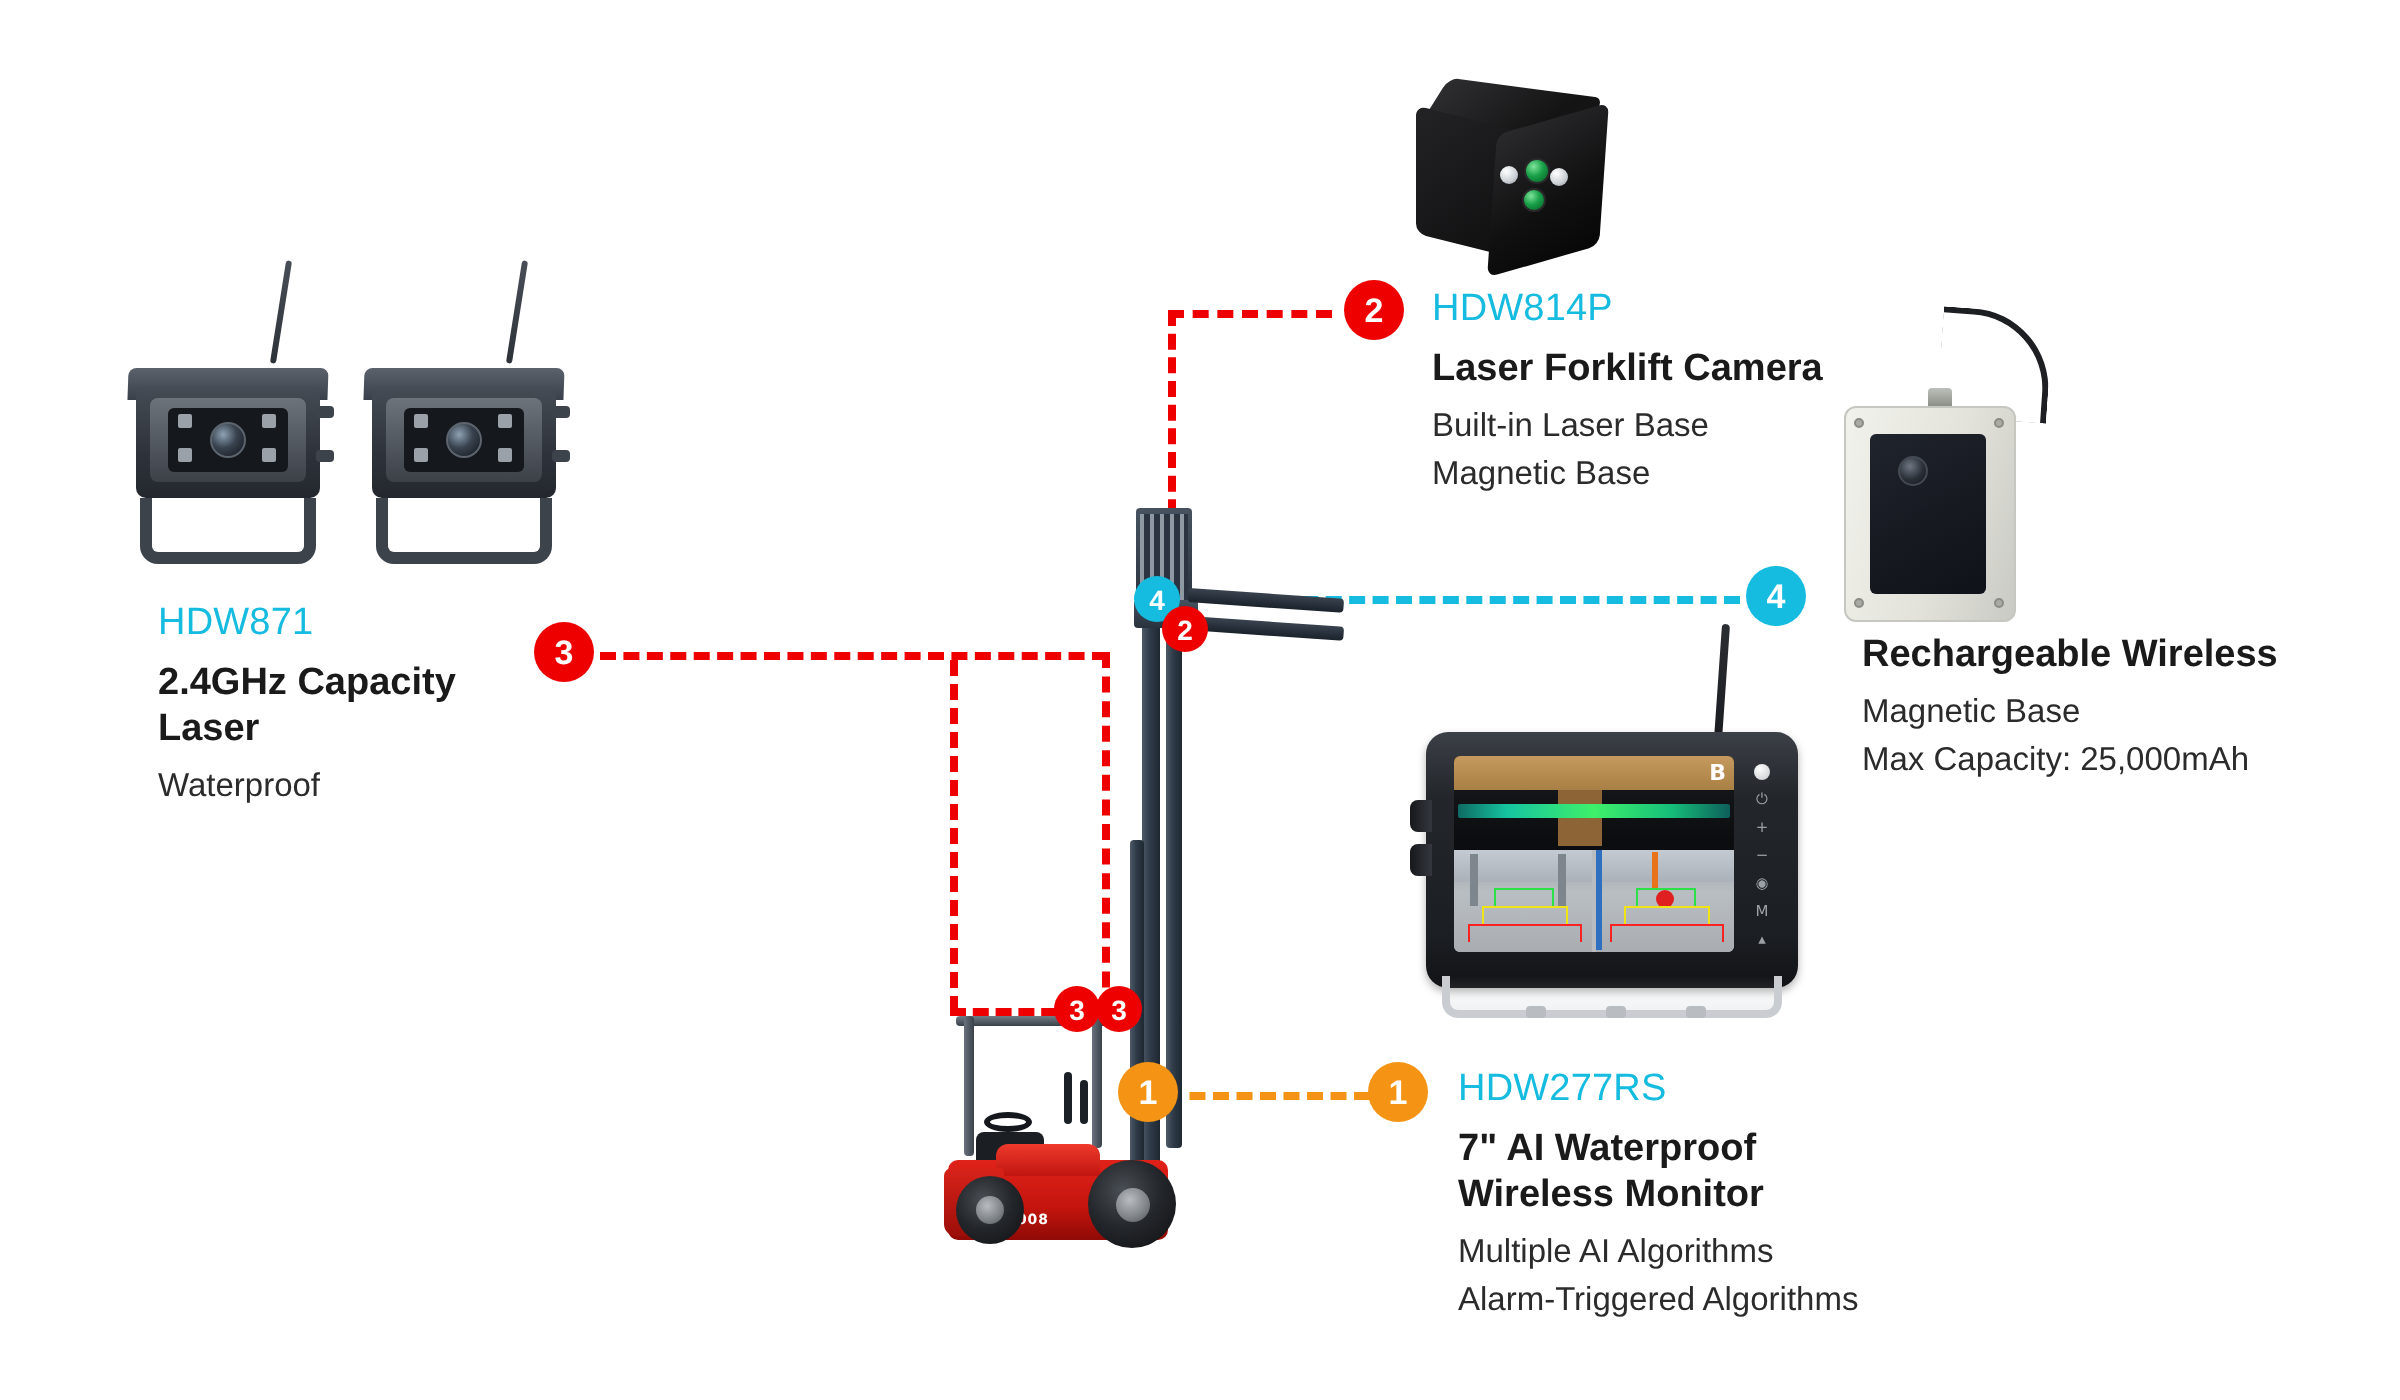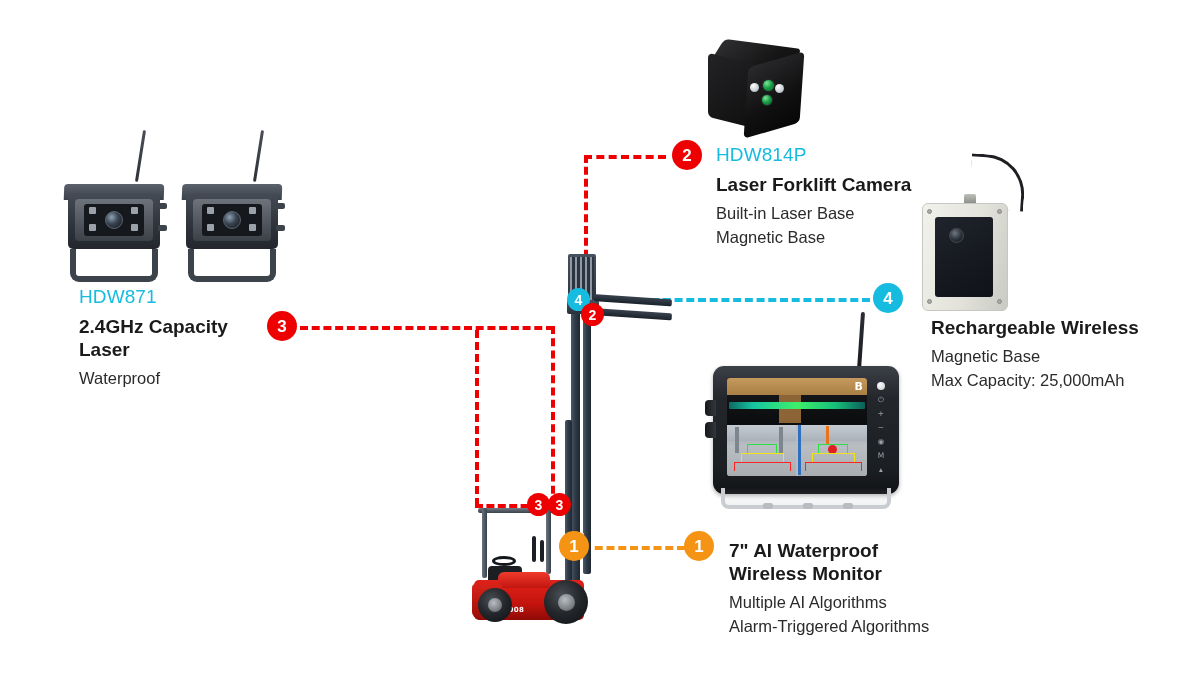--- a/index.html
+++ b/index.html
@@ -632,35 +632,36 @@
 
   <div class="badge red big" style="left:672px; top:140px;">2</div>
   <div class="label-block" style="left:716px; top:143px;">
     <div class="sku">HDW814P</div>
     <div class="title">Laser Forklift Camera</div>
     <div class="feat">Built-in Laser Base</div>
     <div class="feat tight">Magnetic Base</div>
   </div>
 
   <div class="badge red big" style="left:267px; top:311px;">3</div>
-  <div class="label-block" style="left:79px; top:285px;">
+  <div class="label-block" style="left:79px; top:300px;">
     <div class="sku">HDW871</div>
     <div class="title">2.4GHz Capacity</div>
     <div class="title" style="margin-top:0;">Laser</div>
     <div class="feat">Waterproof</div>
   </div>
 
   <div class="badge cyan big" style="left:873px; top:283px;">4</div>
   <div class="label-block" style="left:931px; top:310px;">
     <div class="title">Rechargeable Wireless</div>
     <div class="feat">Magnetic Base</div>
     <div class="feat tight">Max Capacity: 25,000mAh</div>
   </div>
 
   <div class="badge orange big" style="left:684px; top:531px;">1</div>
   <div class="label-block" style="left:729px; top:533px;">
+    <div class="sku">HDW277RS</div>
     <div class="title">7" AI Waterproof</div>
     <div class="title" style="margin-top:0;">Wireless Monitor</div>
     <div class="feat">Multiple AI Algorithms</div>
     <div class="feat tight">Alarm-Triggered Algorithms</div>
   </div>
 
 </div>
 
 </body></html>

